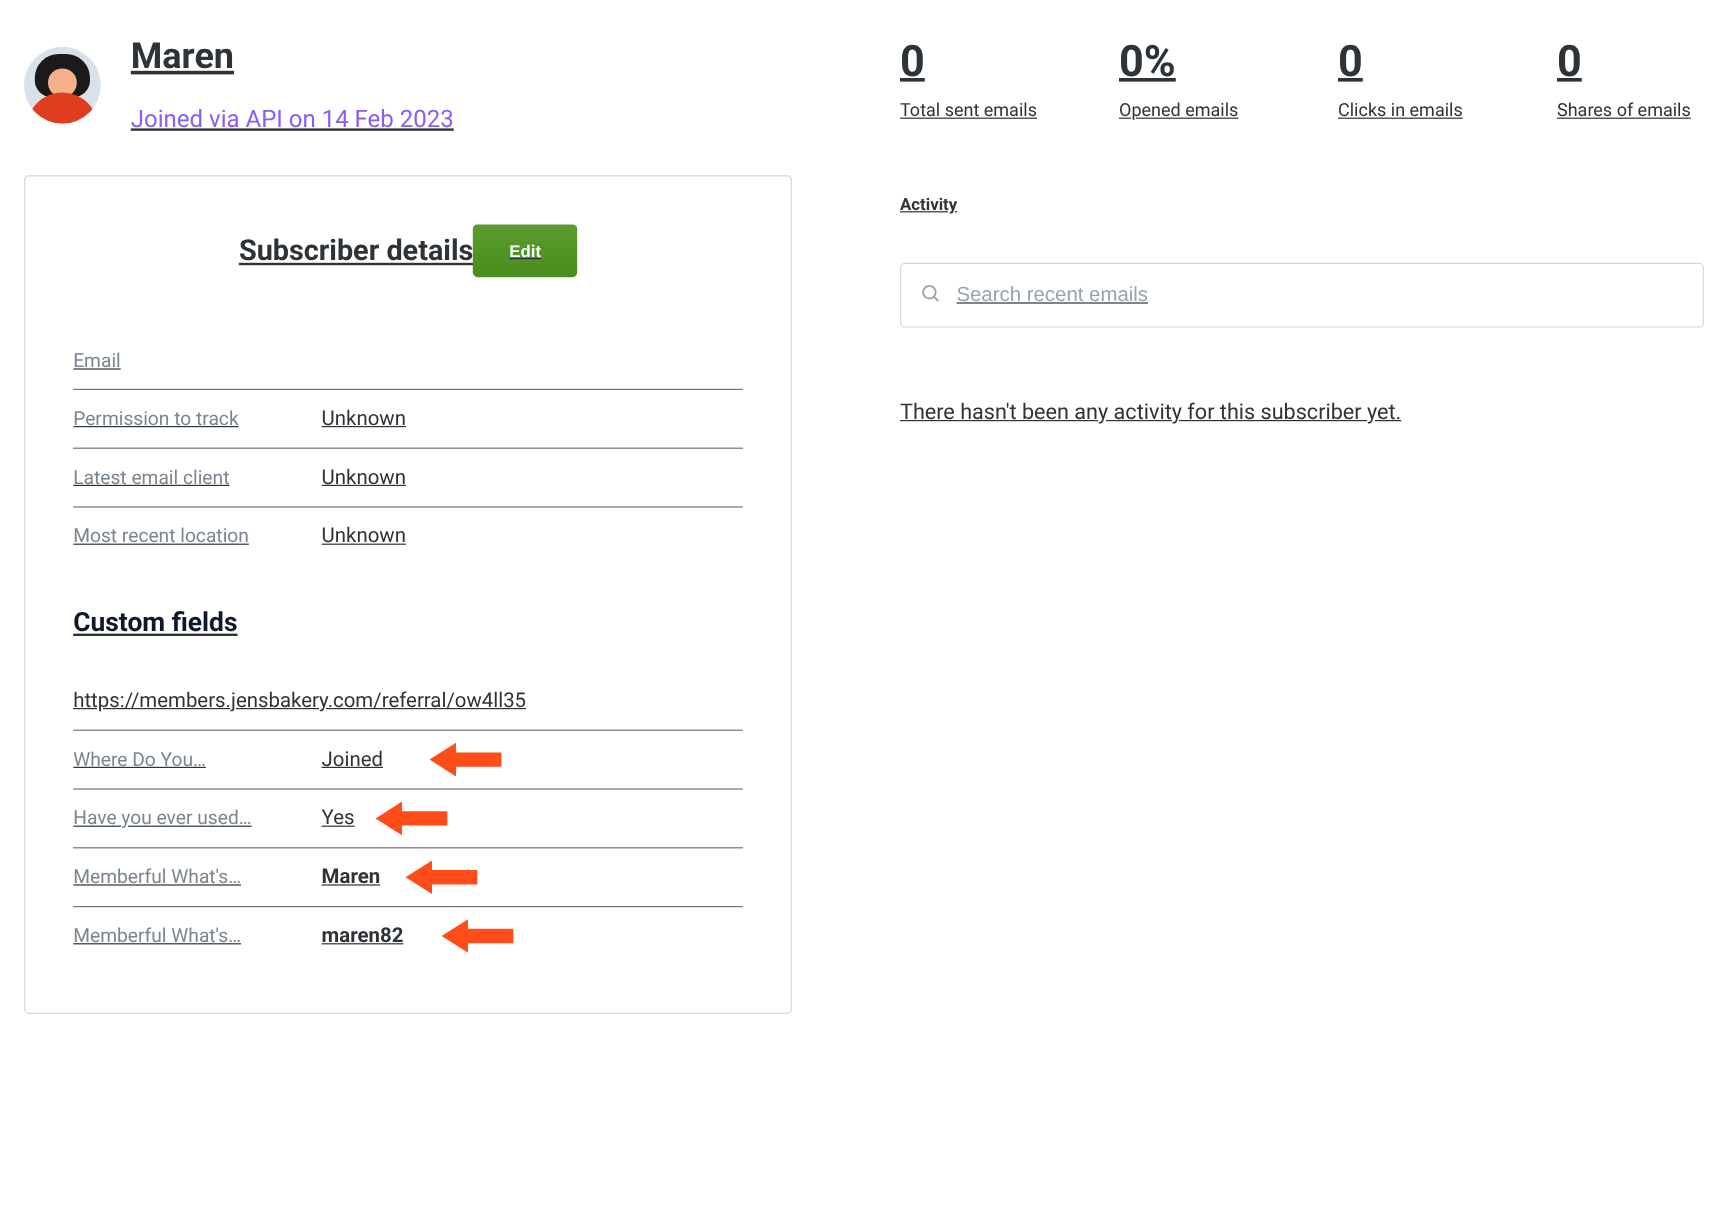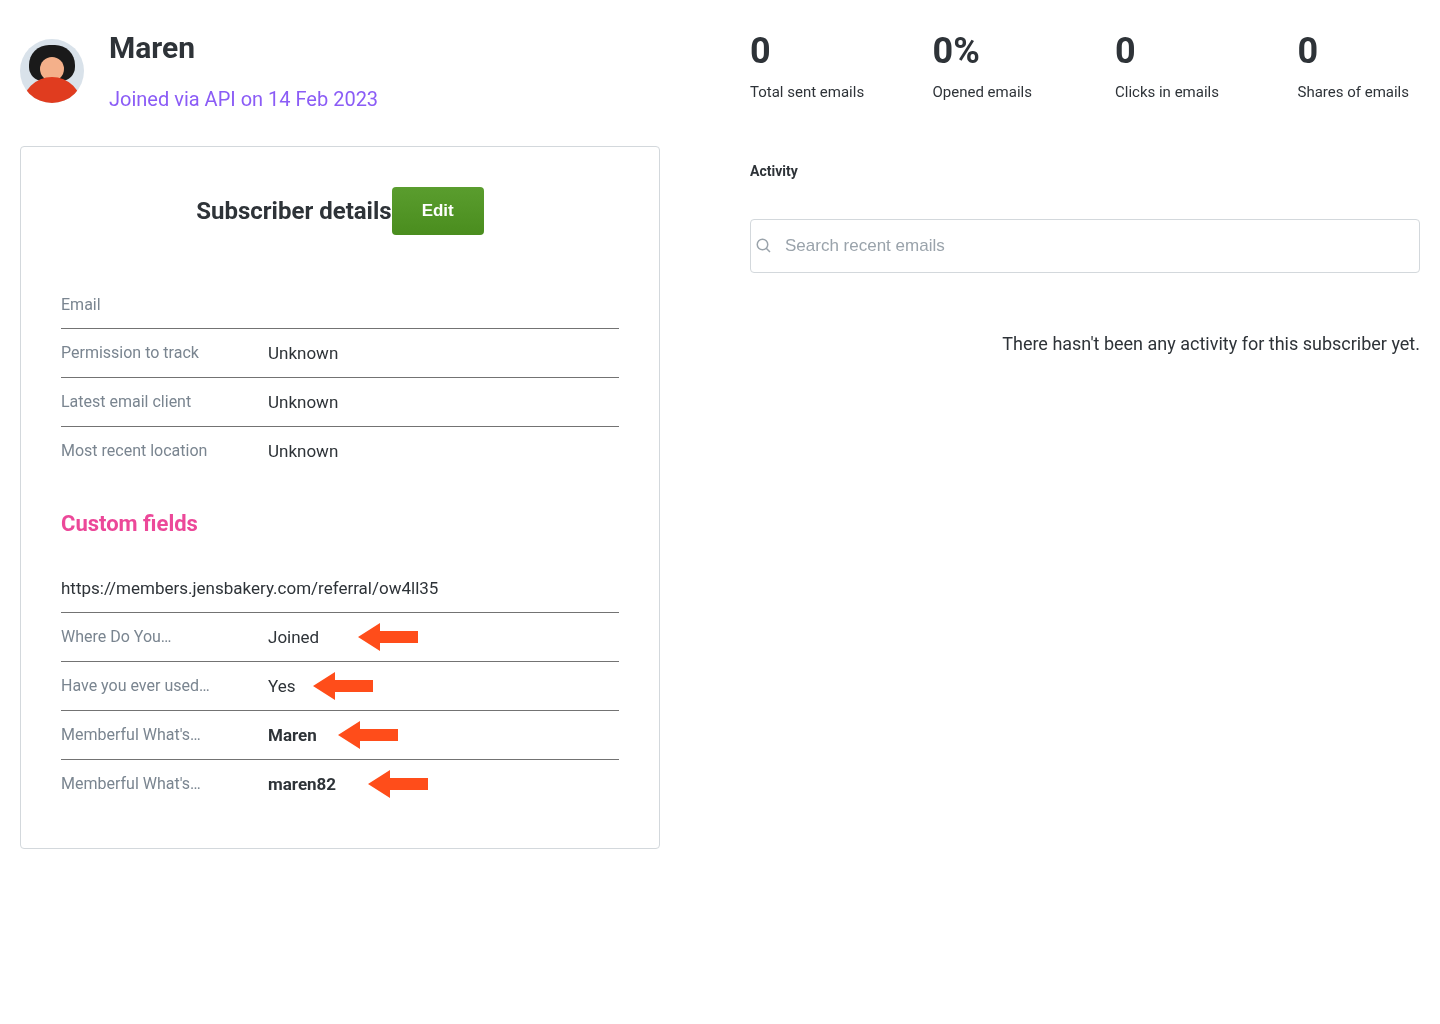--- a/index.html
+++ b/index.html
@@ -6,20 +6,21 @@
   body {
     font-family: -apple-system, BlinkMacSystemFont, "Segoe UI", Roboto, Helvetica, Arial, sans-serif;
     background: #fff;
     color: #2e3338;
     padding: 30px 20px;
   }
   .layout {
     display: flex;
     gap: 90px;
     max-width: 1400px;
+    text-decoration: underline;
   }
   .left-col { flex: 0 0 640px; }
   .right-col { flex: 1; }
 
   
   .profile-header {
     display: flex;
     align-items: center;
     gap: 25px;
     margin-bottom: 35px;
@@ -70,21 +71,21 @@
     font-size: 24px;
     font-weight: 700;
     color: #2e3338;
   }
   .btn-edit {
     background: #4a8d1e;
     background: linear-gradient(#5a9d2e, #4a8d1e);
     color: #fff;
     border: none;
     padding: 14px 30px;
-    font-size: 17px;
+    font-size: 14px;
     font-weight: 600;
     border-radius: 4px;
     cursor: pointer;
   }
   .detail-row {
     display: flex;
     padding: 14px 0;
     border-bottom: 1px solid #737373;
   }
   .detail-row:last-child { border-bottom: none; }
@@ -108,21 +109,21 @@
     font-size: 16px;
     margin-top: 6px;
   }
   .detail-sub a {
     color: #2f7dd1;
     text-decoration: underline;
   }
   .section-sub {
     font-size: 22px;
     font-weight: 700;
-    color: #ec4899;
+    color: #0f172a;
     margin: 36px 0 28px 0;
   }
   .bold-val { font-weight:700; }
 
   
   .arrow {
     position: absolute;
     top: 50%;
     transform: translateY(-50%);
     width: 60px;
@@ -151,39 +152,38 @@
   }
 
   
   .activity-title {
     font-size: 14px;
     font-weight: 700;
     margin-bottom: 24px;
   }
   .search-box {
     display:flex;
-    align-items:center;
     gap:12px;
     border: 1px solid #d3d8dc;
     border-radius: 4px;
-    padding: 16px 4px;
+    padding: 16px 16px;
     margin-bottom: 60px;
     margin-top: 40px;
   }
   .search-box input {
     border:none;
     outline:none;
     font-size: 17px;
     flex:1;
     color:#2e3338;
   }
   .search-box input::placeholder { color:#9aa3ab; }
   .search-icon { width:18px; height:18px; stroke:#9aa3ab; fill:none; stroke-width:2; }
   .empty-activity {
-    text-align:right;
+    text-align:left;
     font-size: 18px;
     color:#2e3338;
   }
 </style>
 </head>
 <body>
 
 <div class="layout">
 
   <div class="left-col">

